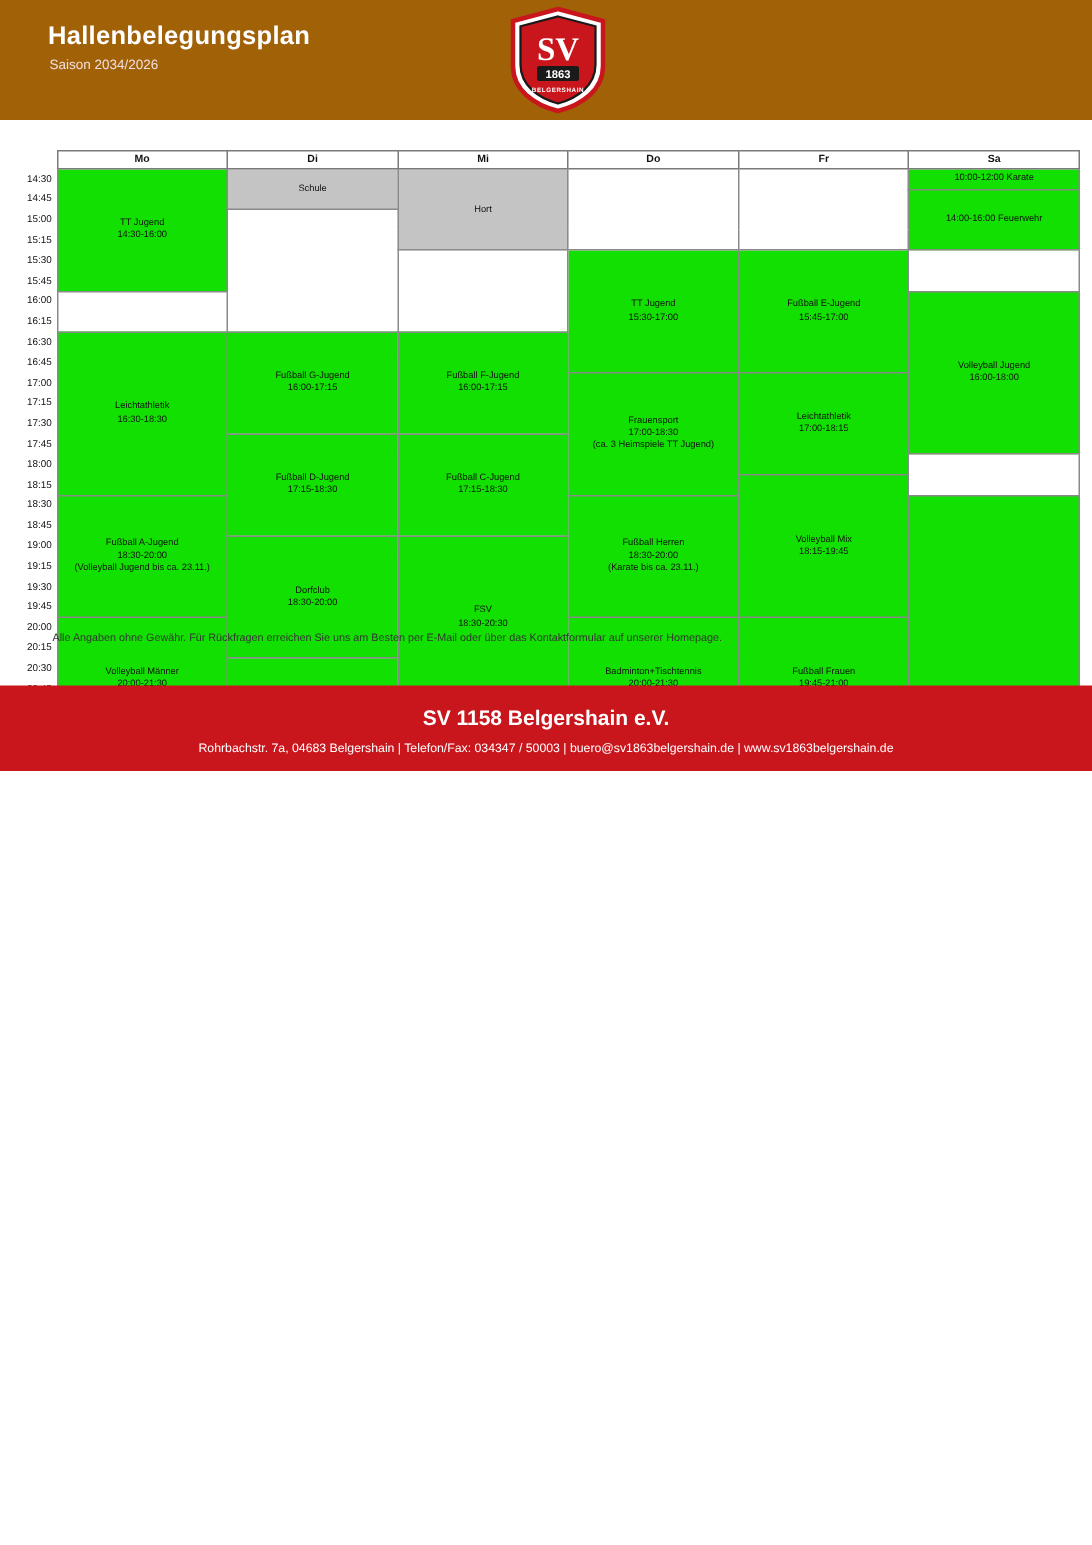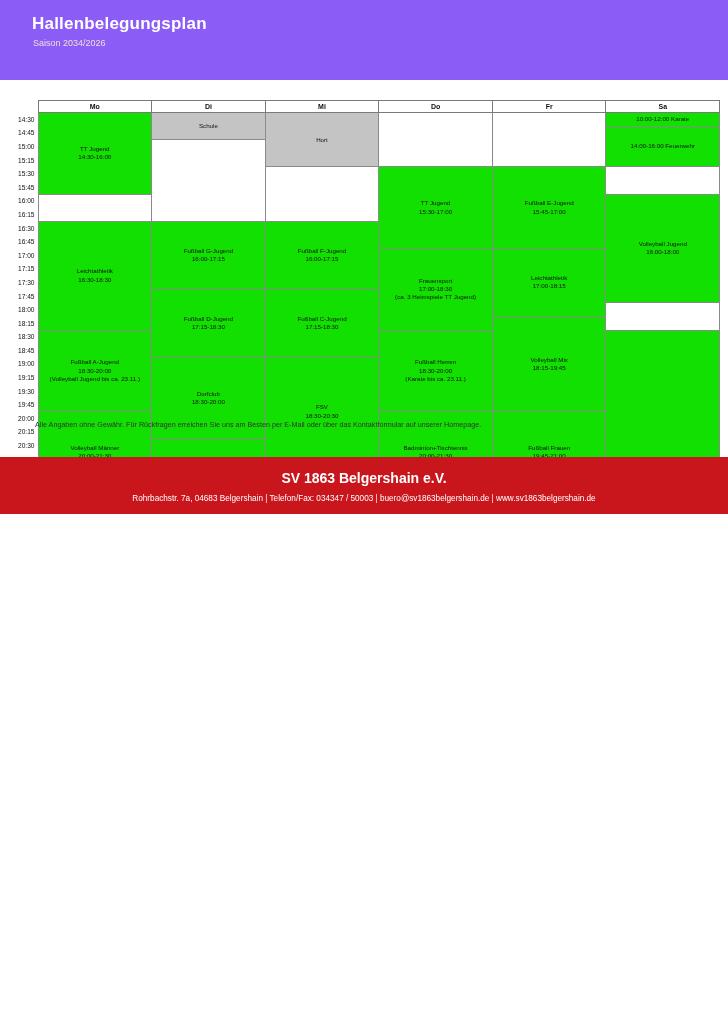--- a/index.html
+++ b/index.html
@@ -20,21 +20,21 @@
     position: relative;
     background: #ffffff;
   }
 
   
   .header {
     position: absolute;
     left: 0; top: 0;
     width: 728px;
     height: 80px;
-    background: #8b5cf6;
+    background: #a16207;
   }
   .header-title {
     position: absolute;
     left: 32px;
     top: 14px;
     font-size: 17px;
     font-weight: bold;
     color: #ffffff;
     letter-spacing: 0.2px;
   }
@@ -155,20 +155,30 @@
 </style>
 </head>
 <body>
 
 <div class="page">
 
   <div class="header">
     <div class="header-title">Hallenbelegungsplan</div>
     <div class="header-sub">Saison 2034/2026</div>
 
+    <div class="logo-wrap">
+      <svg width="68" height="72" viewBox="0 0 68 72">
+        <path d="M34 2 L64 10 L64 40 C64 56 50 66 34 70 C18 66 4 56 4 40 L4 10 Z" fill="#ffffff" stroke="#c9161d" stroke-width="3"></path>
+        <path d="M34 7 L59 13.5 L59 39 C59 53 47 61.5 34 65 C21 61.5 9 53 9 39 L9 13.5 Z" fill="#c9161d" stroke="#1a1a1a" stroke-width="1.5"></path>
+        <text x="34" y="36" text-anchor="middle" font-family="'Liberation Serif', serif" font-size="22" font-weight="bold" fill="#ffffff">SV</text>
+        <rect x="20" y="40" width="28" height="10" rx="1.5" fill="#1a1a1a"></rect>
+        <text x="34" y="48" text-anchor="middle" font-family="'Liberation Sans', sans-serif" font-size="7.5" font-weight="bold" fill="#ffffff">1863</text>
+        <text x="34" y="57.5" text-anchor="middle" font-family="'Liberation Sans', sans-serif" font-size="4.2" font-weight="bold" fill="#ffffff" letter-spacing="0.4">BELGERSHAIN</text>
+      </svg>
+    </div>
   </div>
 
   <div class="schedule">
     <table class="grid">
       <colgroup>
         <col class="timecol">
         <col class="daycol">
           <col class="daycol">
           <col class="daycol">
         <col class="daycol">
@@ -381,17 +391,17 @@
             <td rowspan="1" class="cell none"></td>
             <td rowspan="1" class="cell none"></td>
           </tr>
         </tbody>
     </table>
   </div>
 
   <div class="footnote">Alle Angaben ohne Gewähr. Für Rückfragen erreichen Sie uns am Besten per E-Mail oder über das Kontaktformular auf unserer Homepage.</div>
 
   <div class="footer">
-    <div class="footer-title">SV 1863 Belgershain e.V.</div>
+    <div class="footer-title">SV 1158 Belgershain e.V.</div>
     <div class="footer-contact">Rohrbachstr. 7a, 04683 Belgershain | Telefon/Fax: 034347 / 50003 | buero@sv1863belgershain.de | www.sv1863belgershain.de</div>
   </div>
 
 </div>
 
 </body></html>

